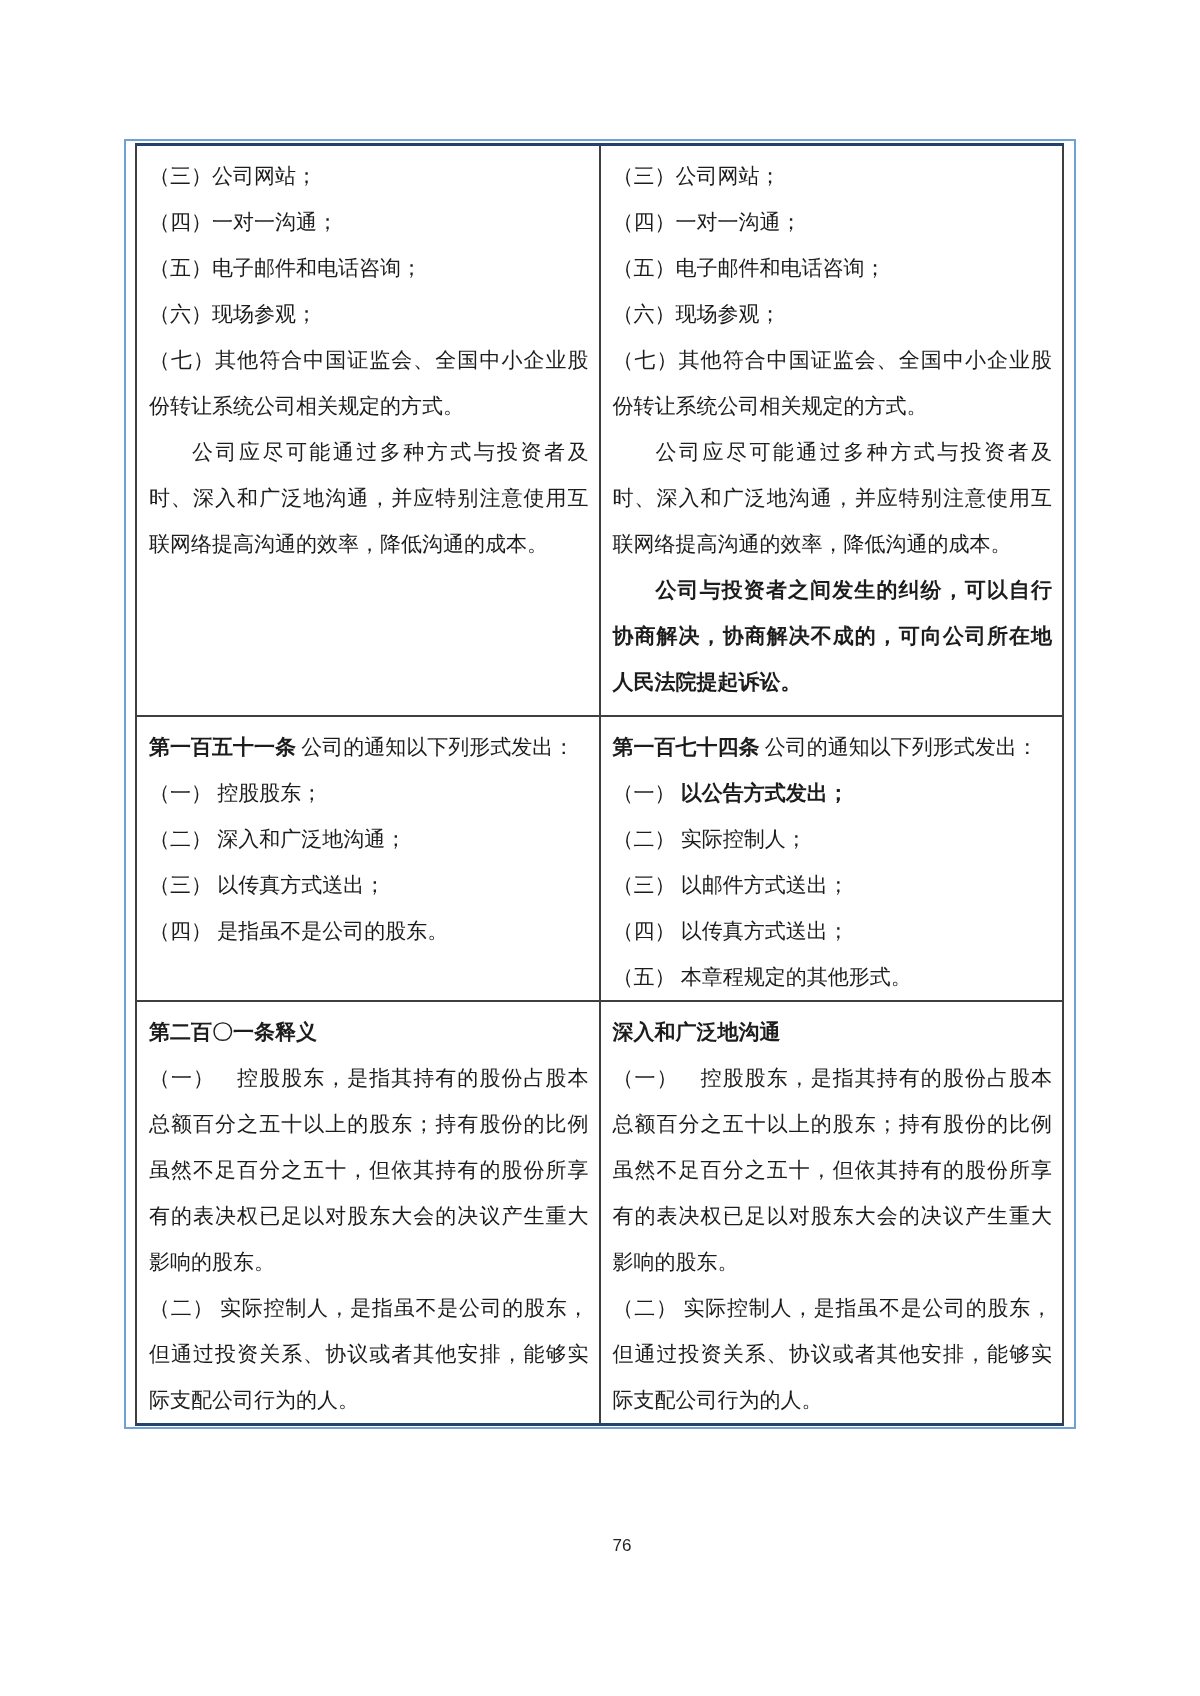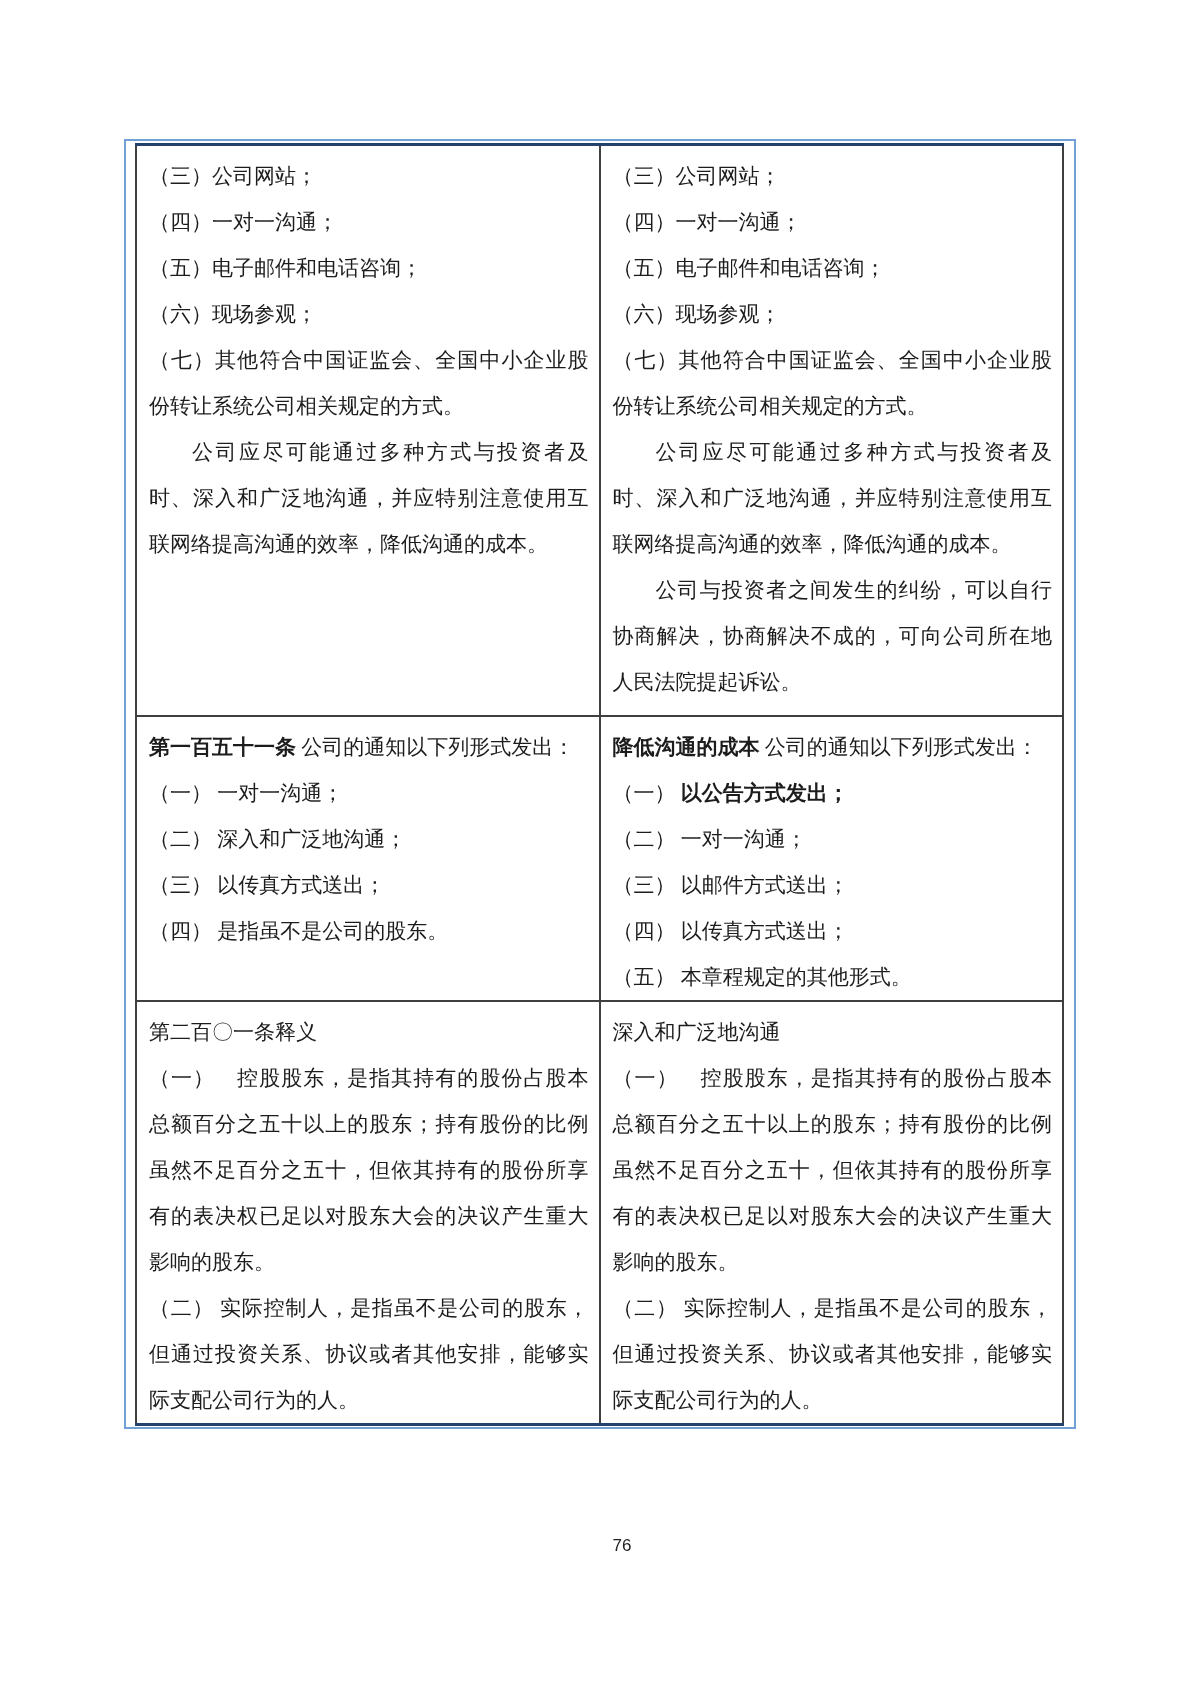--- a/index.html
+++ b/index.html
@@ -45,21 +45,21 @@
   }
   .doc-table {
     border-top: 3px solid var(--accent-color, #24426E);
     border-bottom: 3px solid var(--accent-color, #24426E);
   }
   .r1 { height: 571px; }
   .r2 { height: 284px; }
   .r3 { height: 424px; margin-top: 6px; }
   p { margin: 0; }
   .indent { text-indent: 43px; }
-  .bold { font-weight: normal; }
+  .bold { font-weight: bold; }
   .pageno {
     position: absolute;
     top: 1536px;
     left: 22px;
     width: 1200px;
     text-align: center;
     font-family: "Liberation Sans", "DejaVu Sans", sans-serif;
     font-size: 17px;
     color: #222222;
   }
@@ -89,29 +89,29 @@
         <p>（六）现场参观；</p>
         <p>（七）其他符合中国证监会、全国中小企业股份转让系统公司相关规定的方式。</p>
         <p class="indent">公司应尽可能通过多种方式与投资者及时、深入和广泛地沟通，并应特别注意使用互联网络提高沟通的效率，降低沟通的成本。</p>
         <p class="indent bold">公司与投资者之间发生的纠纷，可以自行协商解决，协商解决不成的，可向公司所在地人民法院提起诉讼。</p>
       </td>
     </tr>
 
     <tr class="r2">
       <td>
         <p><strong>第一百五十一条</strong><span> 公司的通知以下列形式发出：</span></p>
-        <p>（一） 一对一沟通；</p>
+        <p>（一） 控股股东；</p>
         <p>（二） 深入和广泛地沟通；</p>
         <p>（三） 以传真方式送出；</p>
         <p>（四） 是指虽不是公司的股东。</p>
       </td>
       <td>
-        <p><strong>降低沟通的成本</strong><span> 公司的通知以下列形式发出：</span></p>
+        <p><strong>第一百七十四条</strong><span> 公司的通知以下列形式发出：</span></p>
         <p><span>（一） </span><strong>以公告方式发出；</strong></p>
-        <p>（二） 一对一沟通；</p>
+        <p>（二） 实际控制人；</p>
         <p>（三） 以邮件方式送出；</p>
         <p>（四） 以传真方式送出；</p>
         <p>（五） 本章程规定的其他形式。</p>
       </td>
     </tr>
 
     <tr class="r3">
       <td>
         <p class="bold">第二百〇一条释义</p>
         <p>（一）　控股股东，是指其持有的股份占股本总额百分之五十以上的股东；持有股份的比例虽然不足百分之五十，但依其持有的股份所享有的表决权已足以对股东大会的决议产生重大影响的股东。</p>

